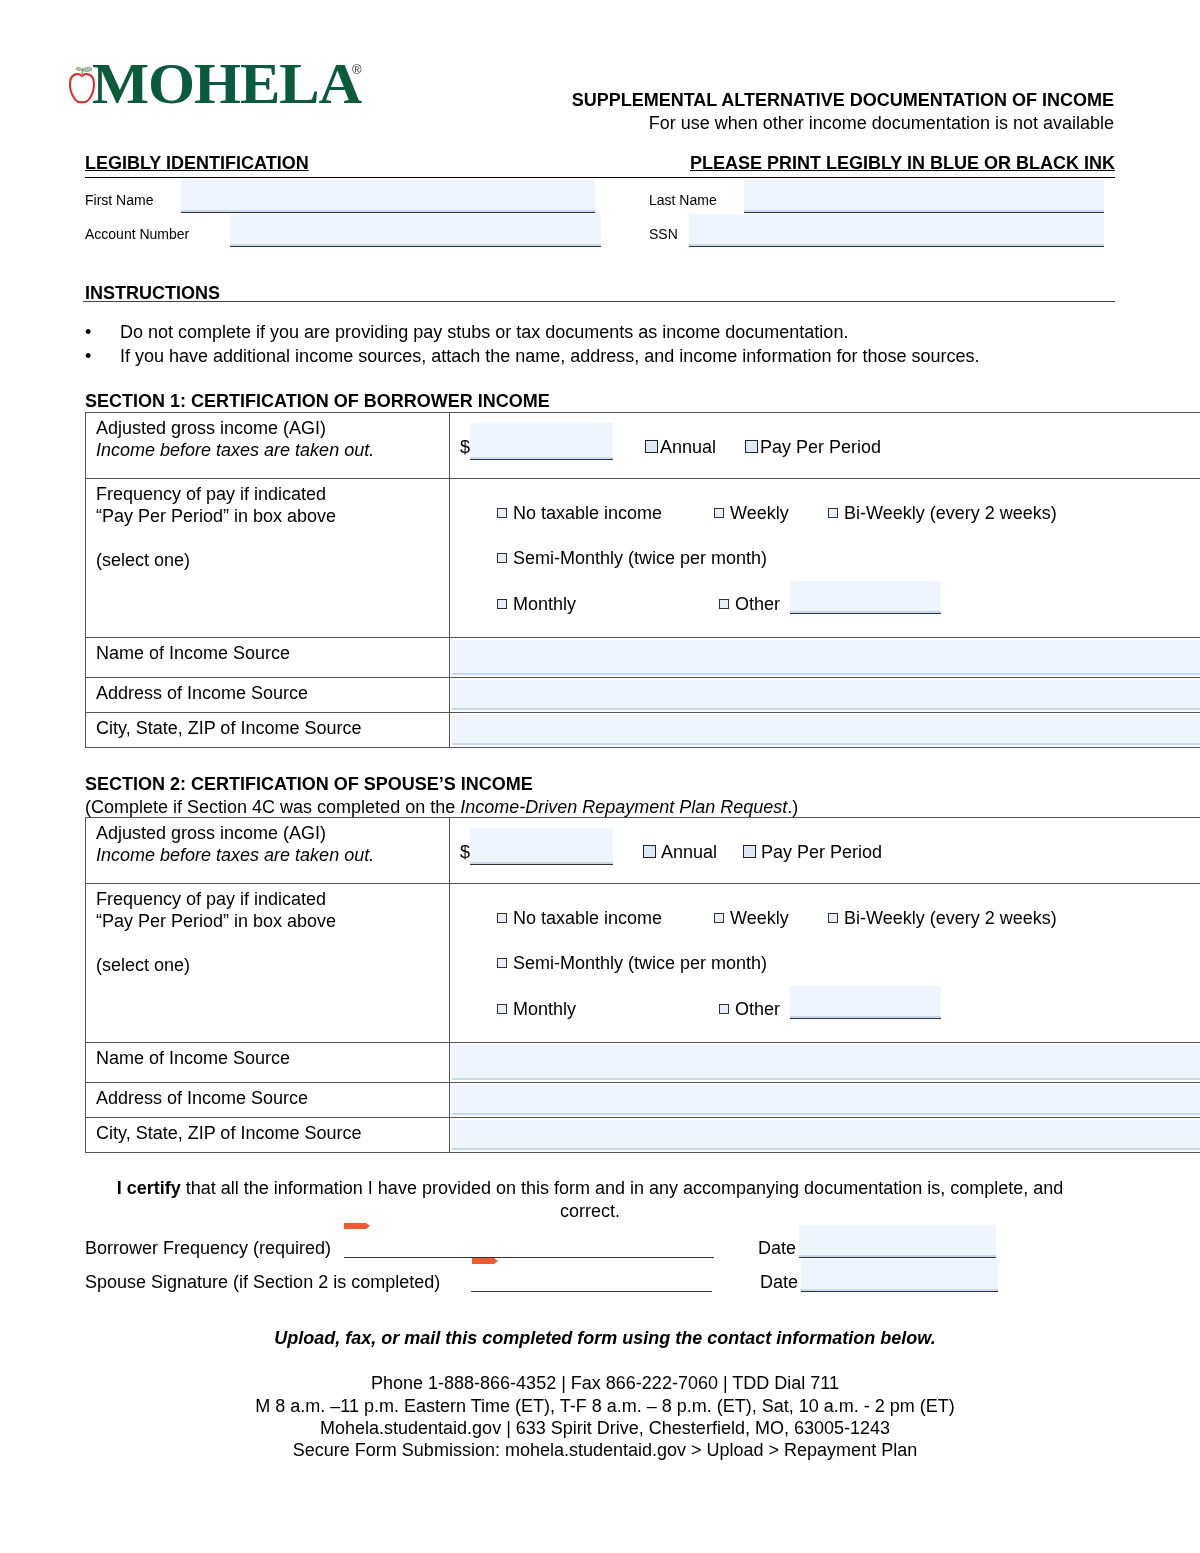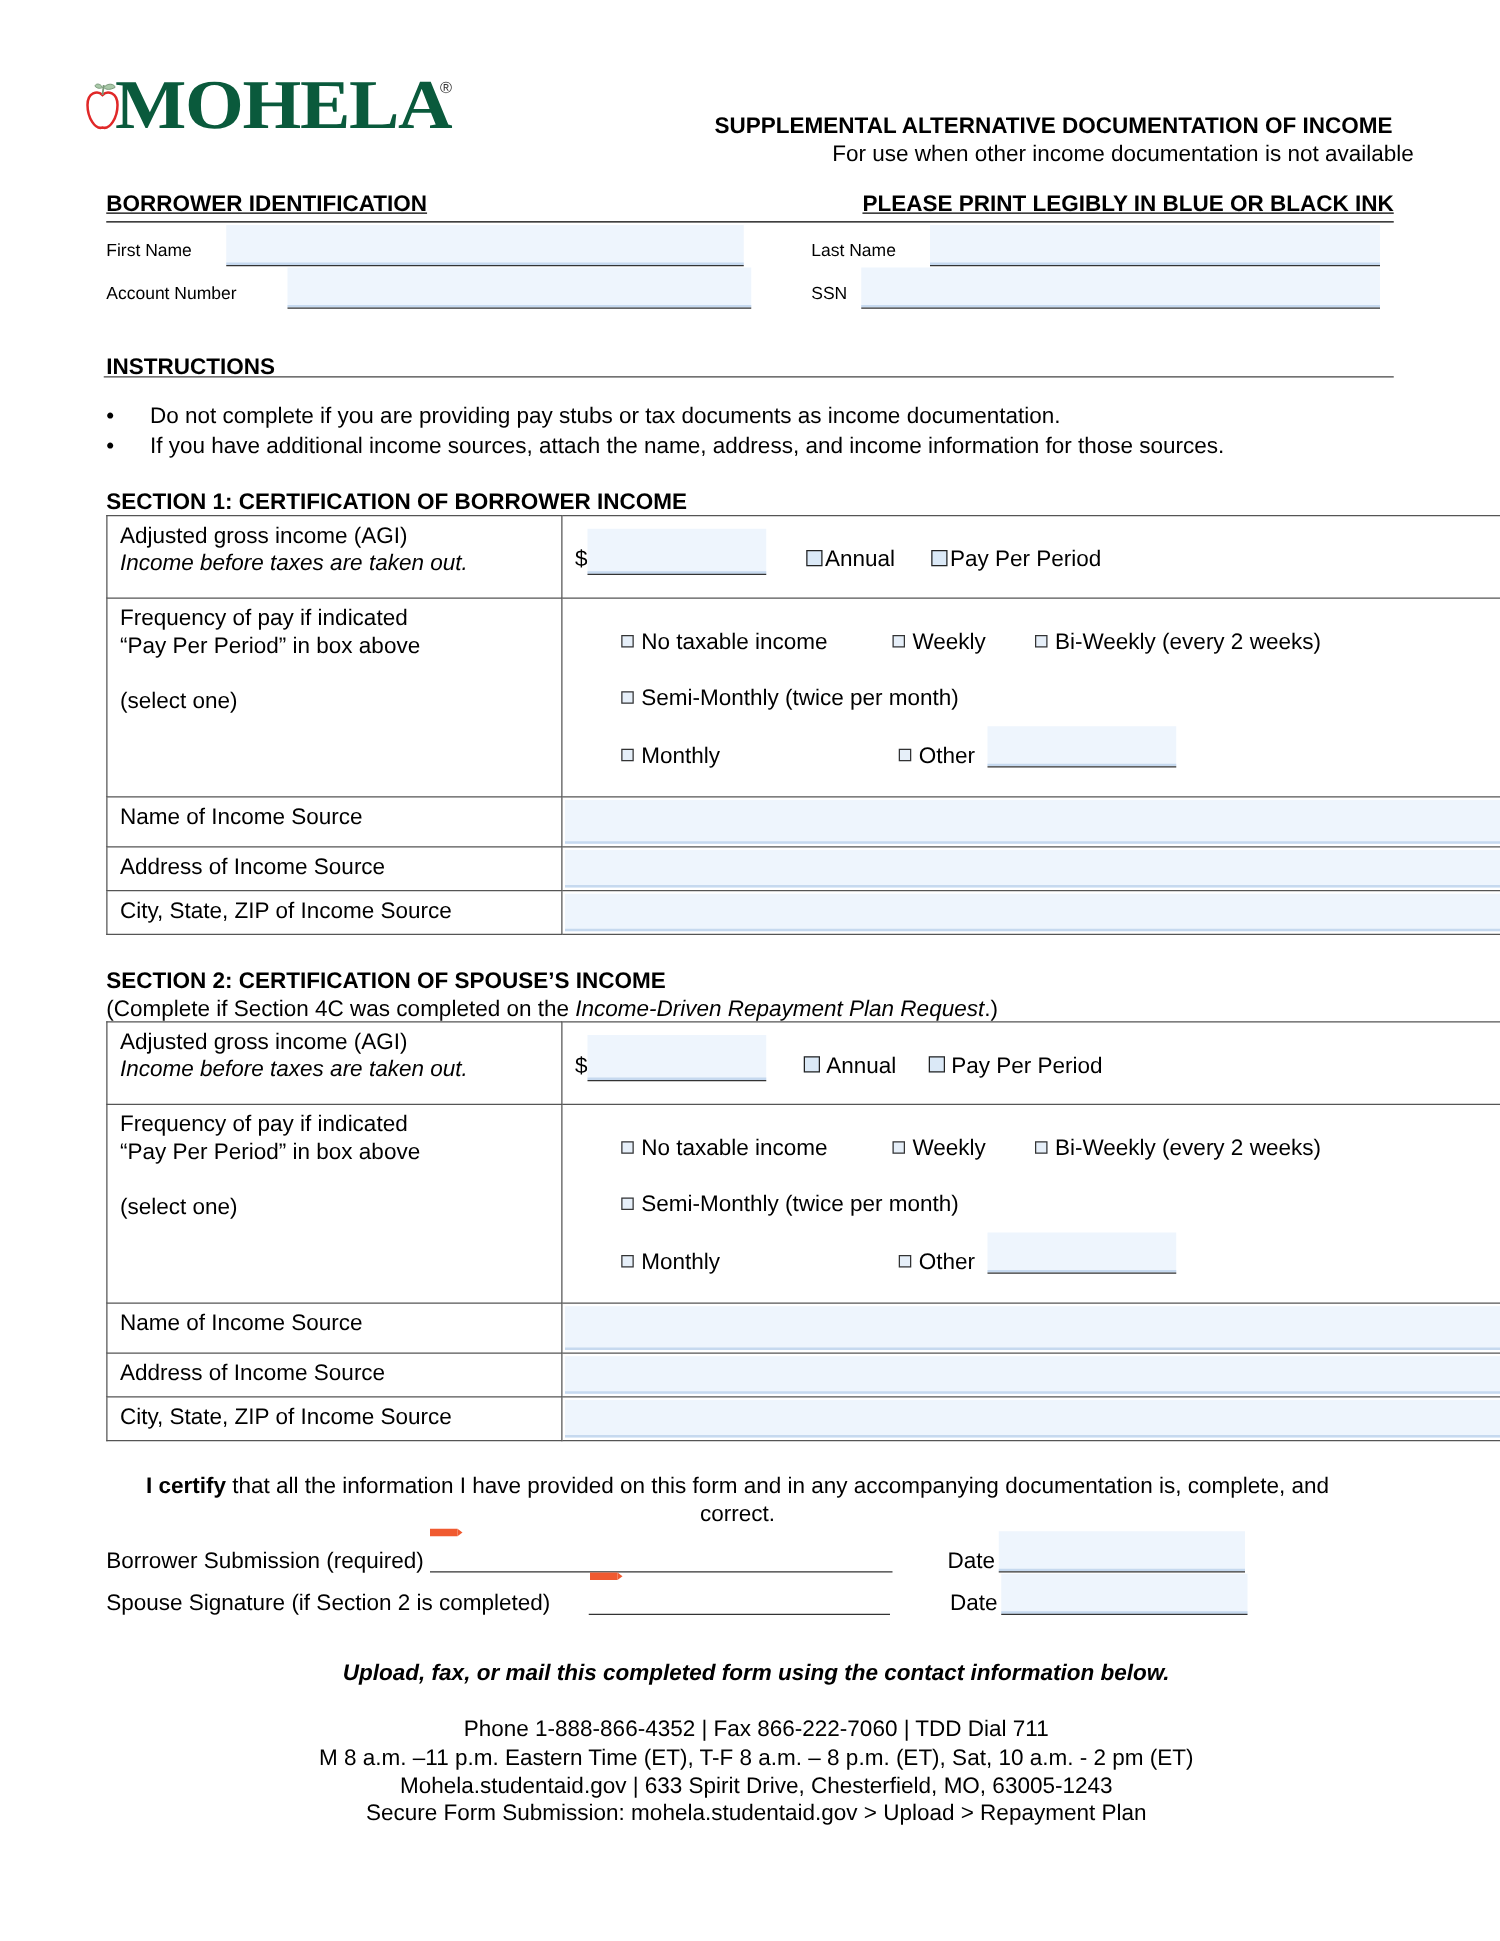--- a/index.html
+++ b/index.html
@@ -3,21 +3,21 @@
 <meta charset="utf-8">
 <style>
   html, body { margin:0; padding:0; background:#ffffff; }
   body { width:1200px; height:1553px; position:relative; font-family:"Liberation Sans", sans-serif; color:#000; overflow:hidden; }
   .abs { position:absolute; }
   .logo { left:68px; top:58px; width:300px; height:56px; }
   .logo-text { position:absolute; left:24px; top:-4px; font-family:"Liberation Serif", serif; font-weight:bold; font-size:56px; color:#0a5a3c; letter-spacing:-1px; line-height:60px; transform:scaleX(1.08); transform-origin:left center; }
   .logo-reg { position:absolute; left:284px; top:4px; font-size:13px; color:#333; }
   .apple { position:absolute; left:0; top:6px; }
   .title { right:86px; top:90px; font-weight:bold; font-size:18px; text-align:right; }
-  .subtitle { right:69px; top:113px; font-size:18px; text-align:left; }
+  .subtitle { right:86px; top:113px; font-size:18px; text-align:left; }
   .hdr-row { left:85px; top:153px; width:1030px; height:24px; border-bottom:1.5px solid #000; }
   .hdr-left { position:absolute; left:0; top:0; font-weight:bold; font-size:18px; text-decoration:underline; }
   .hdr-right { position:absolute; right:0; top:0; font-weight:bold; font-size:18px; text-decoration:underline; }
   .lbl { font-size:14px; }
   .fill { position:absolute; background:#eef5fd; border-bottom:2px solid #c6d9ef; }
   .uline { position:absolute; border-bottom:1.5px solid #333; height:0; }
   .instr-title { left:85px; top:283px; font-weight:bold; font-size:18px; }
   .instr-line { left:83px; top:301px; width:1032px; border-top:1.5px solid #444; }
   .bullet { left:85px; font-size:18px; }
   .bullet .dot { display:inline-block; width:35px; }
@@ -49,21 +49,21 @@
     <path d="M14 6 C12 2 8 3 8 5 C10 7 12 7 14 6 Z" fill="#a9c9a9" stroke="#7a9a7a" stroke-width="0.8"></path>
   </svg>
   <div class="logo-text">MOHELA</div>
   <div class="logo-reg">®</div>
 </div>
 
 <div class="abs title">SUPPLEMENTAL ALTERNATIVE DOCUMENTATION OF INCOME</div>
 <div class="abs subtitle">For use when other income documentation is not available</div>
 
 <div class="abs hdr-row">
-  <div class="hdr-left">BORROWER IDENTIFICATION</div>
+  <div class="hdr-left">LEGIBLY IDENTIFICATION</div>
   <div class="hdr-right">PLEASE PRINT LEGIBLY IN BLUE OR BLACK INK</div>
 </div>
 
 <div class="abs lbl" style="left:85px;top:192px;">First Name</div>
 <div class="fill" style="left:181px;top:180px;width:414px;height:30px;"><span></span></div>
 <div class="uline" style="left:181px;top:212px;width:414px;"></div>
 
 <div class="abs lbl" style="left:649px;top:192px;">Last Name</div>
 <div class="fill" style="left:744px;top:180px;width:360px;height:30px;"><span></span></div>
 <div class="uline" style="left:744px;top:212px;width:360px;"></div>
@@ -186,21 +186,21 @@
     <td class="rc">
           <div class="rowfill"><span></span></div>
         </td>
   </tr>
 </tbody>
   </table>
 
 <div class="abs certify"><b>I certify</b><span> that all the information I have provided on this form and in any accompanying documentation is, complete, and correct.</span></div>
 
 <div class="sign-tag" style="left:344px;top:1223px;"></div>
-<div class="abs sig" style="left:85px;top:1238px;">Borrower Submission (required)</div>
+<div class="abs sig" style="left:85px;top:1238px;">Borrower Frequency (required)</div>
 <div class="uline" style="left:344px;top:1257px;width:370px;"></div>
 <div class="sign-tag" style="left:472px;top:1258px;"></div>
 <div class="abs sig" style="left:758px;top:1238px;">Date</div>
 <div class="fill" style="left:799px;top:1225px;width:197px;height:30px;"><span></span></div>
 <div class="uline" style="left:799px;top:1257px;width:197px;"></div>
 
 <div class="abs sig" style="left:85px;top:1272px;">Spouse Signature (if Section 2 is completed)</div>
 <div class="uline" style="left:471px;top:1291px;width:241px;"></div>
 <div class="abs sig" style="left:760px;top:1272px;">Date</div>
 <div class="fill" style="left:801px;top:1259px;width:197px;height:30px;"><span></span></div>

